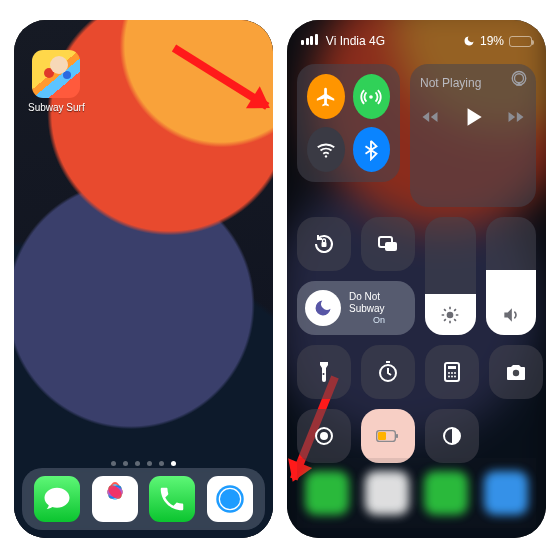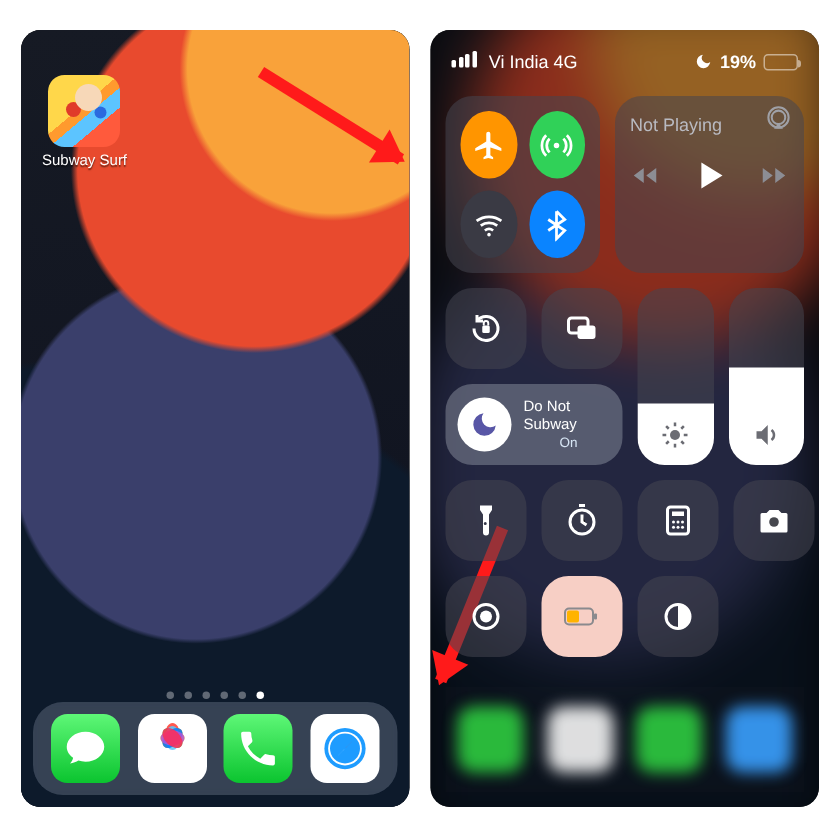--- a/index.html
+++ b/index.html
@@ -16,21 +16,21 @@
     left: 14px;
     top: 20px;
     width: 532px;
     height: 520px;
     display: flex;
     gap: 14px;
   }
   .phone {
     flex: 1 1 0;
     height: 518px;
-    border-radius: 13px;
+    border-radius: 32px;
     overflow: hidden;
     position: relative;
     background: #000;
   }
   
   .wallpaper {
     position: absolute; inset: 0;
     background:
       radial-gradient(circle at 80% 5%, #f9a23a 0 18%, transparent 19%),
       radial-gradient(circle at 60% 18%, #e84a2e 0 26%, transparent 27%),
@@ -113,21 +113,21 @@
   .cc-status {
     position: absolute; top: 14px; left: 0; right: 0;
     display: flex; justify-content: space-between; align-items: center;
     padding: 0 14px;
     color: #fff; font-size: 12px; font-weight: 500;
   }
   .sigbars { display:inline-flex; align-items:flex-end; gap:1.5px; margin-right:5px;}
   .sigbars i{ width:3px; background:#fff; display:block; border-radius:1px;}
   .sigbars i:nth-child(1){height:5px}.sigbars i:nth-child(2){height:7px}
   .sigbars i:nth-child(3){height:9px}.sigbars i:nth-child(4){height:11px}
-  .status-right { display:flex; align-items:center; gap:5px;font-weight:bold; }
+  .status-right { display:flex; align-items:center; gap:5px; }
   .moon-mini { width:12px;height:12px; }
   .battery {
     width: 23px; height: 11px; border: 1px solid rgba(255,255,255,.5);
     border-radius: 3px; position: relative;
   }
   .battery::after{content:"";position:absolute;right:-3px;top:3px;width:2px;height:5px;background:rgba(255,255,255,.5);border-radius:0 2px 2px 0;}
   .battery .fill{height:100%;background:#ffd60a;border-radius:2px 0 0 2px;}
   .cc-area {
     position:absolute; top: 44px; left: 10px; right: 10px; bottom: 10px;
   }
@@ -140,21 +140,21 @@
   .conn-grid {
     width: 118px; height: 118px;
     display: grid; grid-template-columns: 1fr 1fr; grid-template-rows:1fr 1fr;
     gap: 8px; padding: 10px;
   }
   .roundbtn {
     border-radius: 50%;
     display:flex;align-items:center;justify-content:center;
   }
   .roundbtn svg{width:22px;height:22px;}
-  .media-tile { flex:1; height:118px; padding:8px 10px; color:#9fa0a6; }
+  .media-tile { flex:1; height:143px; padding:8px 10px; color:#9fa0a6; }
   .airplay-corner{position:absolute;right:8px;top:6px;color:#9fa0a6;}
   .media-title{ font-size:12px; color:#b9bac1; margin-top:4px; margin-bottom:14px;}
   .media-controls{ display:flex; justify-content:center; align-items:center; gap:20px; color:#8c8d94;}
   .media-controls .play{ color:#fff; }
   .sq { width:54px; height:54px; display:flex; align-items:center; justify-content:center; }
   .sq svg{ width:24px; height:24px; color:#fff;}
   .focus-tile {
     width:118px; height:54px; background: rgba(130,135,150,.55);
     display:flex; align-items:center; gap:8px; padding:0 8px;
   }

